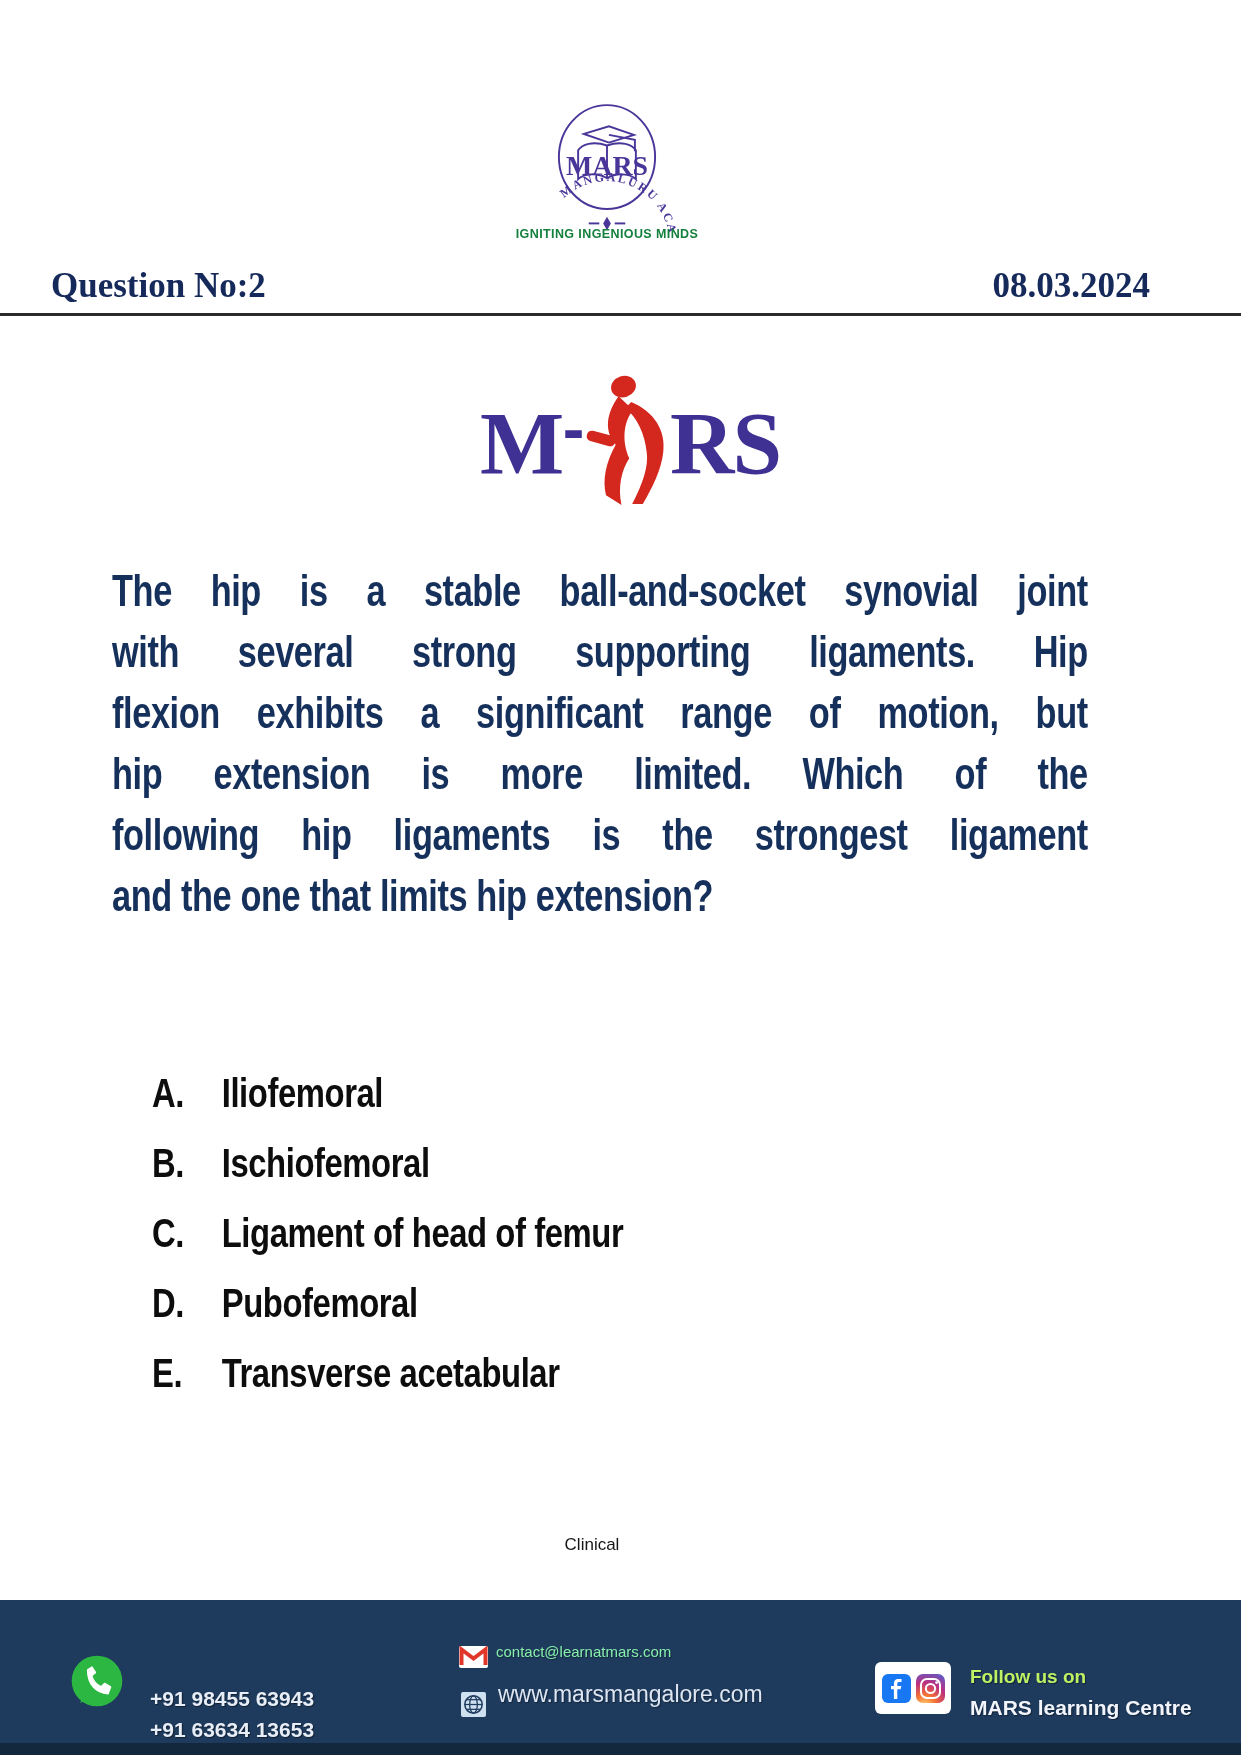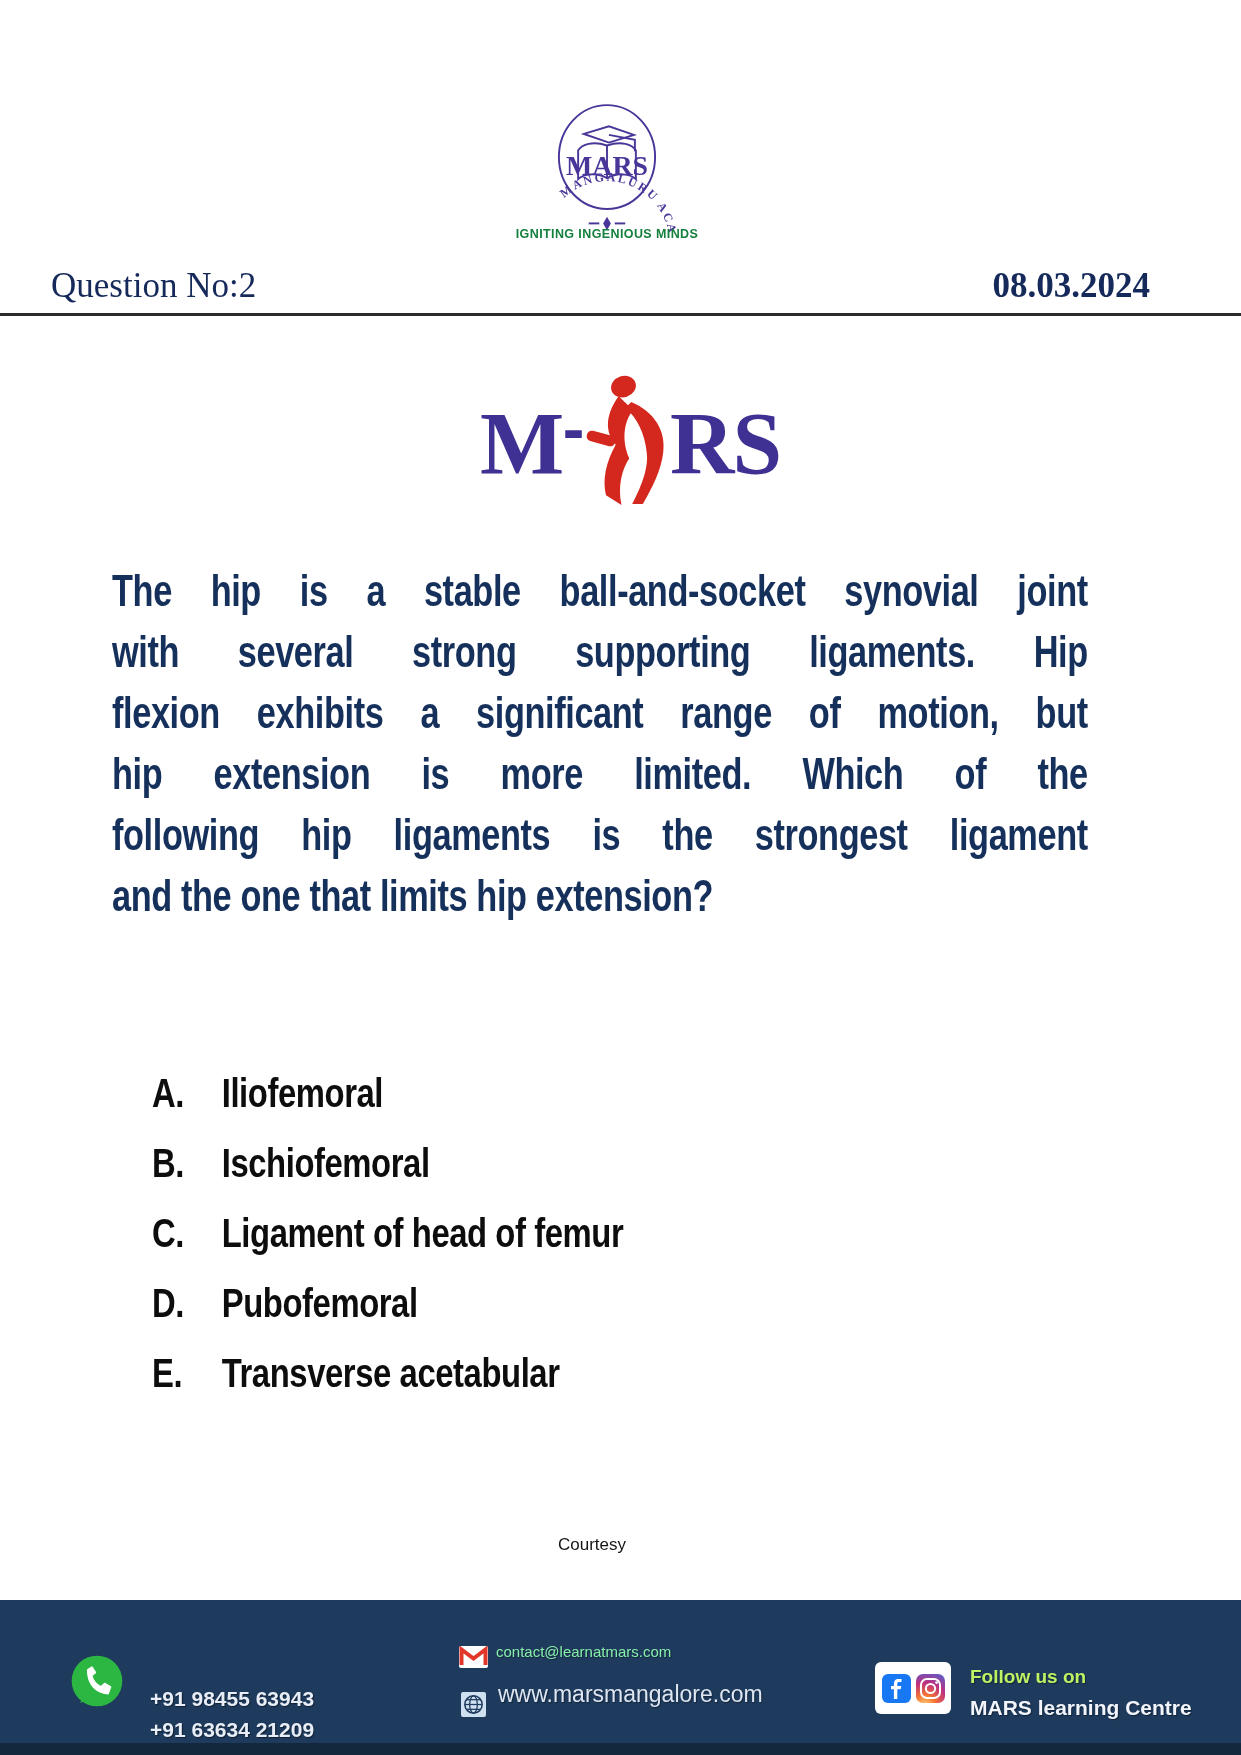--- a/index.html
+++ b/index.html
@@ -15,21 +15,21 @@
   .seal-tagline {
     position:absolute; left:457px; top:227px; width:300px;
     text-align:center; font-size:12.5px; font-weight:bold;
     color:#15803d; letter-spacing:0.4px;
     font-family:"Liberation Sans", sans-serif;
   }
 
   
   .qno {
     position:absolute; left:51px; top:266px;
-    font-family:"Liberation Serif", serif; font-weight:normal;
+    font-family:"Liberation Serif", serif; font-weight:bold;
     font-size:35px; color:#152a5a;
   }
   .date {
     position:absolute; right:91px; top:266px;
     font-family:"Liberation Serif", serif; font-weight:bold;
     font-size:35px; color:#152a5a;
   }
   .rule { position:absolute; left:0; top:313px; width:1241px; height:3px; background:#2b2b2b; }
 
   
@@ -176,32 +176,32 @@
       <span class="option-letter">D.</span>
       <span class="option-text">Pubofemoral</span>
     </div>
       <div class="option-row">
       <span class="option-letter">E.</span>
       <span class="option-text">Transverse acetabular</span>
     </div>
     </div>
 
   <div class="courtesy">
-    <div>Courtesy</div>
+    <div>Clinical</div>
   </div>
 
   <div class="footer">
     <svg class="wa-icon" viewBox="0 0 32 32">
       <circle cx="16" cy="16" r="15" fill="#2cb742"></circle>
       <path d="M6 29 L8.2 23.5 L12 26 Z" fill="#2cb742"></path>
       <path d="M10.5 9.5 C10.5 18 15.5 23 22.5 23.5 L24 19.5 L20.5 17.5 L18.5 19.5 C15 18 13.5 15.5 12.8 12.8 L15 11 L13 7.8 Z" fill="#ffffff" stroke="#ffffff" stroke-width="1" stroke-linejoin="round"></path>
     </svg>
     <div class="phones">
         <div class="phone">+91 98455 63943</div>
-        <div class="phone">+91 63634 21209</div>
+        <div class="phone">+91 63634 13653</div>
       </div>
 
     <svg class="gmail-icon" viewBox="0 0 29 22">
       <rect x="0" y="0" width="29" height="22" rx="2" fill="#ffffff"></rect>
       <path d="M2.5 19 V3.5 L14.5 12.5 L26.5 3.5 V19" fill="none" stroke="#e1372a" stroke-width="4"></path>
     </svg>
     <div class="email-text">contact@learnatmars.com</div>
 
     <svg class="globe-icon" viewBox="0 0 26 26">
       <rect x="0" y="0" width="26" height="26" rx="2" fill="#cfe0f0"></rect>

